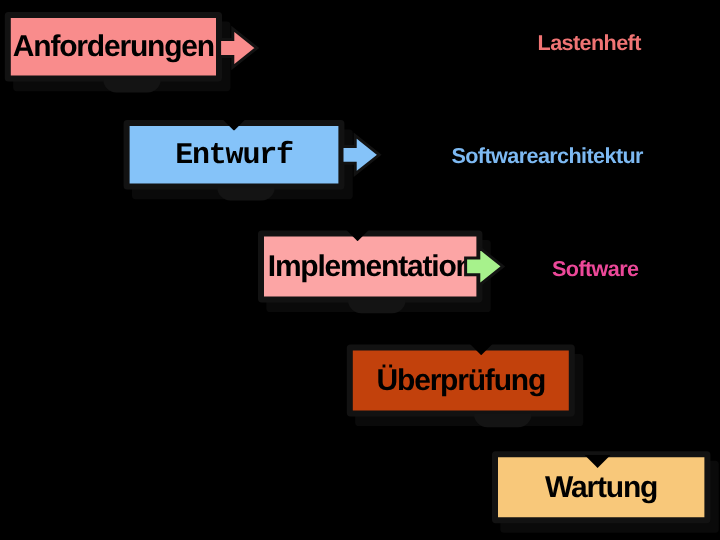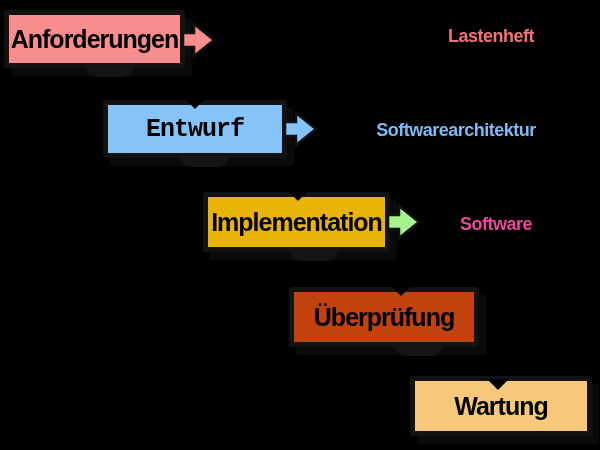--- a/index.html
+++ b/index.html
@@ -51,21 +51,21 @@
   <div class="stage-box" style="left: 103px; top: 100px; width: 184px; height: 58px; background-color: rgb(133, 195, 249); font-family: Liberation Mono, monospace;">
     <span class="stage-label">Entwurf</span>
   </div>
   <div class="connector-notch" style="left:184px;top:98px;"></div>
   <svg class="flow-arrow" style="left:284px;top:103px;" width="34" height="52" viewBox="0 0 34 52">
     <polygon points="1,19 12,19 12,10 32,26 12,42 12,33 1,33" stroke="#121212" stroke-width="2.5" stroke-linejoin="miter" fill="#85c3f9"></polygon>
   </svg>
   <div class="deliverable" style="left: 366px; top: 120px; width: 180px; color: rgb(125, 185, 242);">Softwarearchitektur</div>
   <div class="connector-bump" style="left:181px;top:156px;"></div>
 
-  <div class="stage-box" style="left: 203px; top: 192px; width: 187px; height: 60px; background-color: #eab308;">
+  <div class="stage-box" style="left: 215px; top: 192px; width: 187px; height: 60px; background-color: #fca5a5;">
     <span class="stage-label">Implementation</span>
   </div>
   <div class="connector-notch" style="left:287px;top:190px;"></div>
   <svg class="flow-arrow" style="left:387px;top:196px;" width="34" height="52" viewBox="0 0 34 52">
     <polygon points="1,19 12,19 12,10 32,26 12,42 12,33 1,33" stroke="#121212" stroke-width="2.5" stroke-linejoin="miter" fill="#a7f28c"></polygon>
   </svg>
   <div class="deliverable" style="left: 416px; top: 214px; width: 160px; color: #ec4899;">Software</div>
   <div class="connector-bump" style="left:290px;top:250px;"></div>
 
   <div class="stage-box" style="left: 289px; top: 287px; width: 190px; height: 60px; background-color: #c2410c;">

